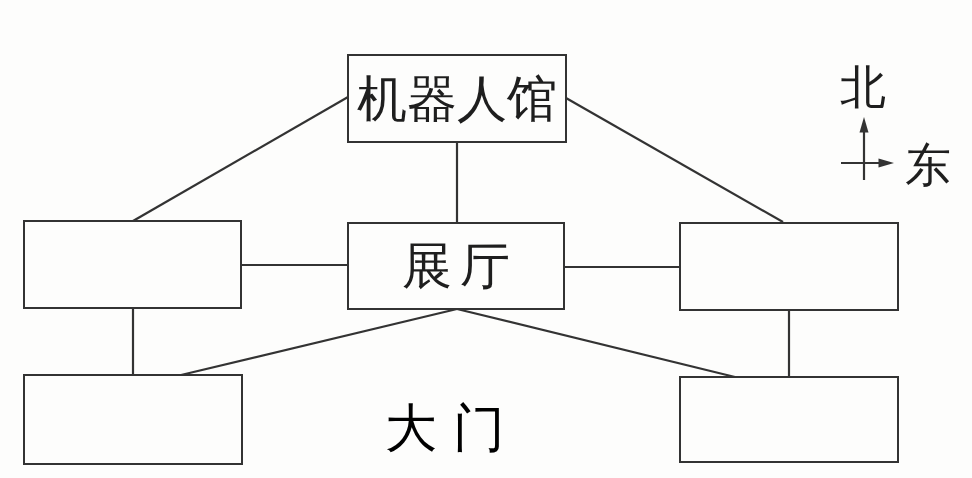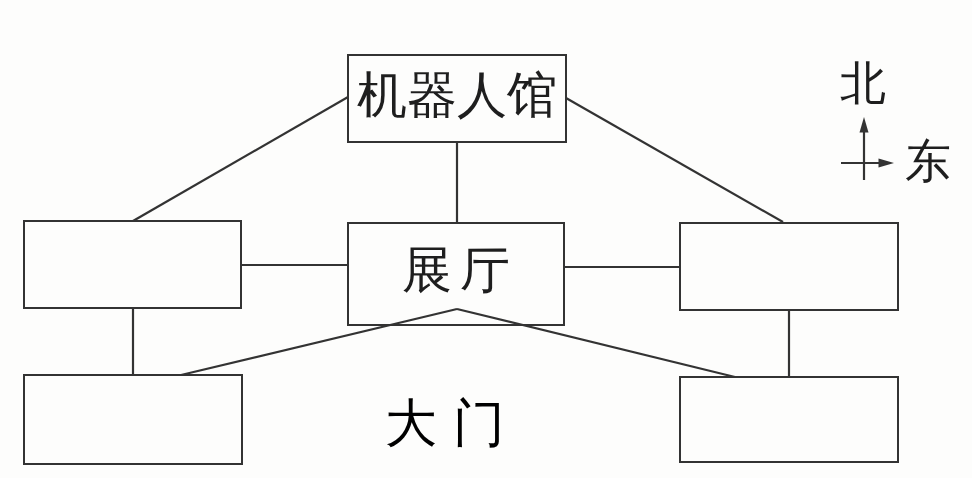--- a/index.html
+++ b/index.html
@@ -8,21 +8,20 @@
     background: #ffffff;
     font-family: "DejaVu Serif", "Liberation Serif", serif;
   }
   .stage {
     position: relative;
     width: 972px;
     height: 478px;
     background: #fdfdfc;
     overflow: hidden;
     color: #222222;
-    font-family: Liberation Mono, monospace;
   }
   .lines-layer {
     position: absolute;
     left: 0;
     top: 0;
     width: 972px;
     height: 478px;
   }
   .node-box {
     position: absolute;
@@ -33,21 +32,21 @@
     align-items: center;
     justify-content: center;
   }
   .node-label {
     font-size: 50px;
     line-height: 1;
     color: #1e1e1e;
     white-space: nowrap;
   }
   .box-robot-hall      { left: 347px; top: 54px;  width: 220px; height: 89px; }
-  .box-exhibition-hall { left: 347px; top: 222px; width: 218px; height: 104px; }
+  .box-exhibition-hall { left: 347px; top: 222px; width: 218px; height: 88px; }
   .box-top-left        { left: 23px;  top: 220px; width: 219px; height: 89px; }
   .box-top-right       { left: 679px; top: 222px; width: 220px; height: 89px; }
   .box-bottom-left     { left: 23px;  top: 374px; width: 220px; height: 91px; }
   .box-bottom-right    { left: 679px; top: 376px; width: 220px; height: 87px; }
   .exhibition-label { letter-spacing: 8px; padding-left: 8px; }
   .gate-label {
     position: absolute;
     left: 355px;
     top: 398px;
     width: 180px;

